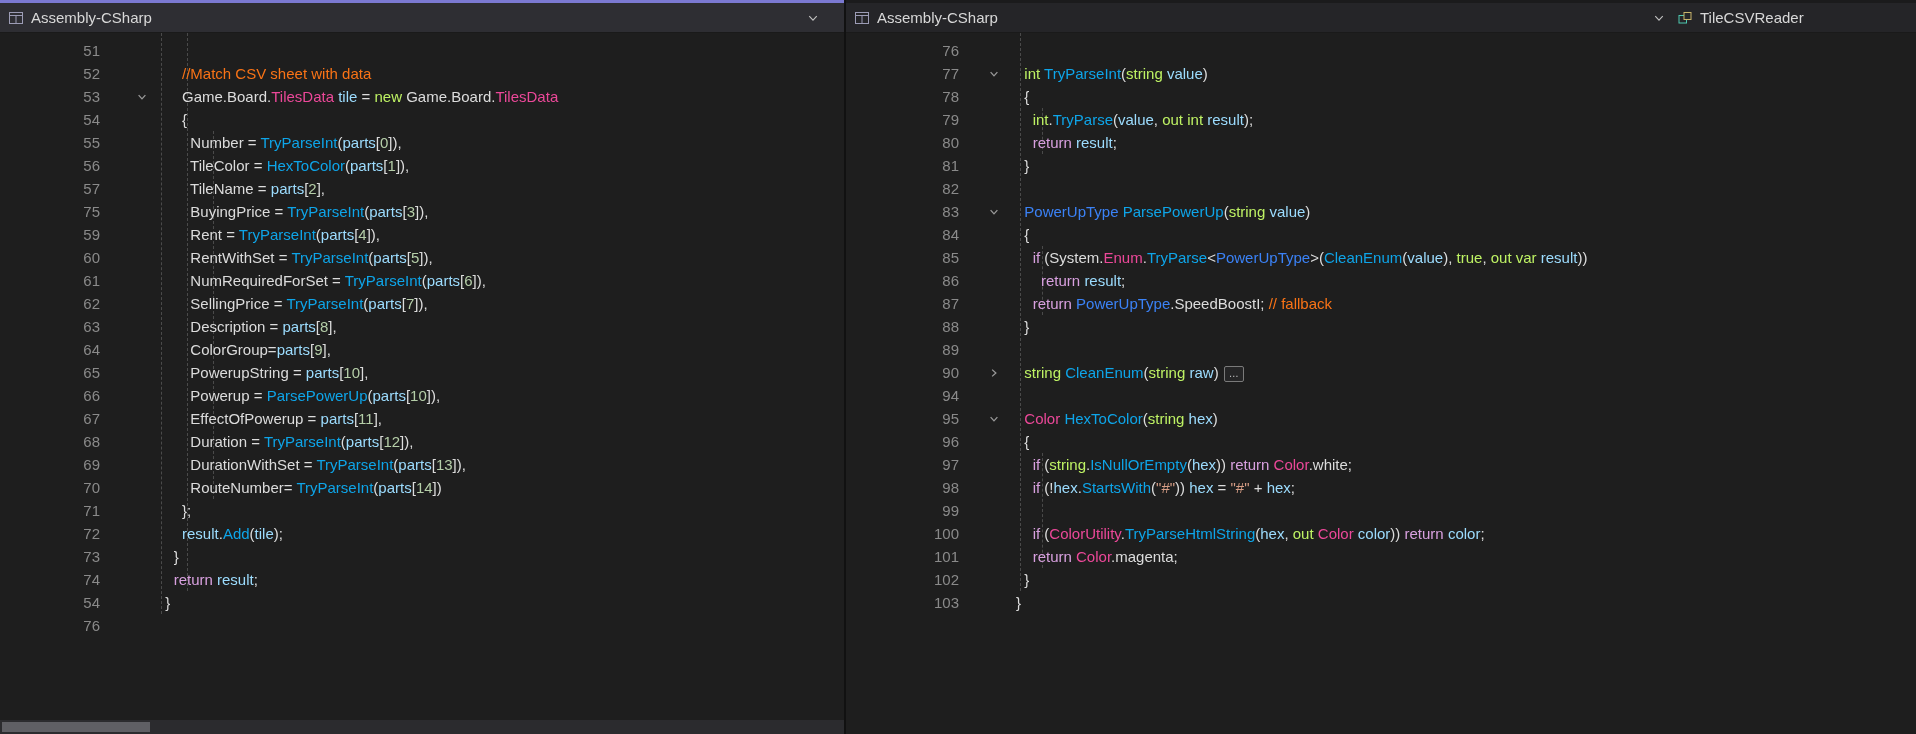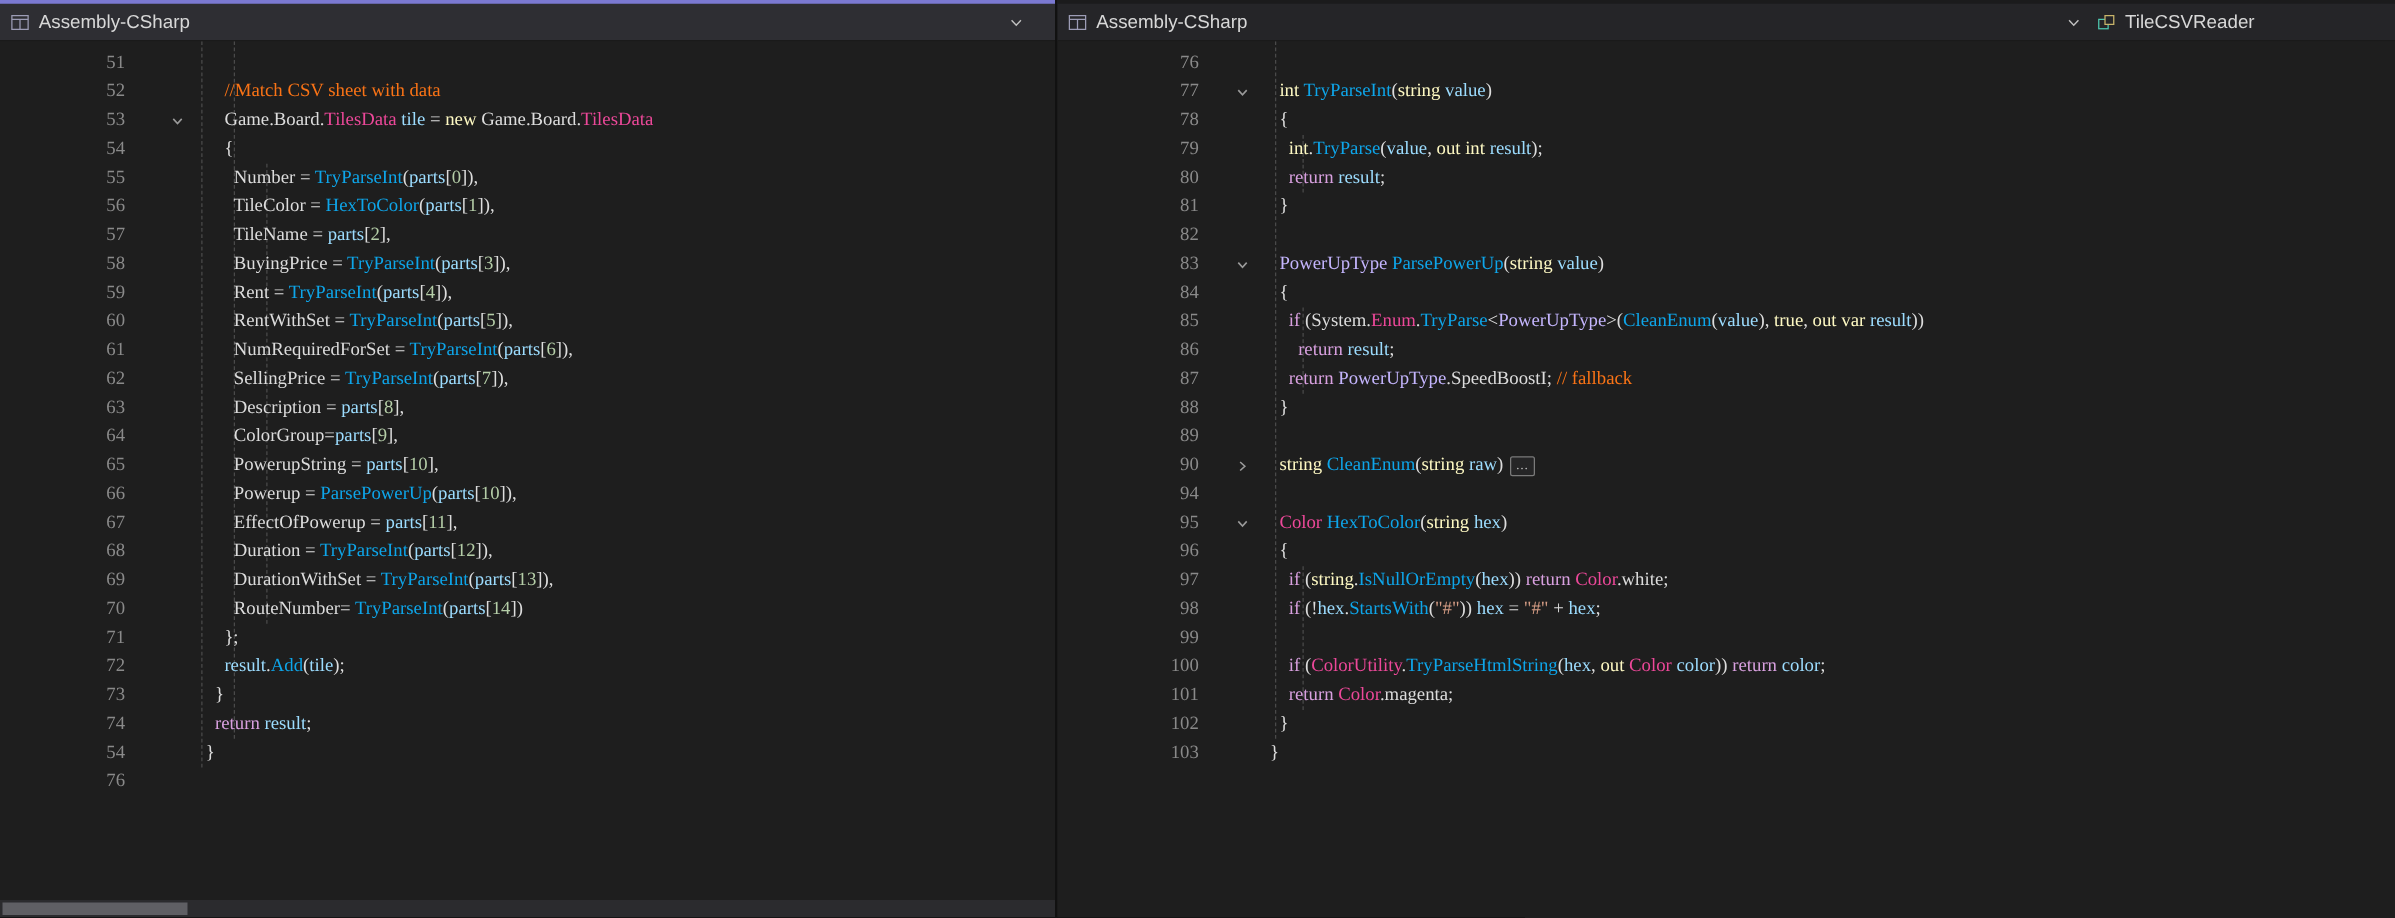--- a/index.html
+++ b/index.html
@@ -11,41 +11,41 @@
   .navbar-left{background:var(--navL,#2E2E33);border-top:3px solid var(--accent,#7B79D2);border-bottom:1px solid #1a1a1a;}
   .navbar-right{background:var(--navR,#252528);border-top:3px solid #1b1b1c;border-bottom:1px solid #1a1a1a;}
   .nav-icon{display:inline-flex;margin-right:7px;flex:none;}
   .nav-label{white-space:nowrap;}
   .nav-chevron{display:inline-flex;flex:none;}
   .nav-group{display:flex;align-items:center;min-width:0;}
   .nav-group-project{width:823px;flex:none;}
   .nav-group-project .nav-chevron{margin-left:auto;margin-right:12px;}
   .navbar-left .nav-chevron{margin-left:auto;margin-right:25px;}
   .editor{position:relative;flex:1;overflow:hidden;background:var(--bg,#1E1E1E);
-    font-family:Liberation Serif, serif;font-size:15px;}
+    font-family:Liberation Sans, sans-serif;font-size:15px;}
   .lines{position:relative;z-index:1;padding-top:6px;}
   .code-line{display:flex;height:23px;line-height:23px;}
   .ln{flex:none;text-align:right;color:var(--ln,#8A8A8A);user-select:none;}
   .pane-left .ln{width:100px;}
   .pane-right .ln{width:113px;}
   .fold{flex:none;width:57px;box-sizing:border-box;display:flex;align-items:center;justify-content:flex-end;}
   .pane-left .fold{padding-right:9px;}
   .pane-right .fold{padding-right:16px;}
   .code{flex:none;white-space:pre;color:#DCDCDC;}
   .indent-guide{position:absolute;z-index:0;width:0;border-left:1px dashed var(--guide,#4A4A4A);pointer-events:none;}
   .collapsed-box{display:inline-block;border:1px solid #7a7a7a;border-radius:2px;margin-left:5px;padding:0 4px;
     font-size:10px;line-height:13px;height:14px;color:#c8c8c8;vertical-align:middle;background:#252526;}
   .hscroll{position:absolute;left:0;right:0;bottom:0;height:14px;background:var(--scrollTrack,#2B2B2E);z-index:2;}
   .hscroll-thumb{position:absolute;left:2px;top:2px;width:148px;height:10px;background:var(--scrollThumb,#5F5F64);}
 </style>
 <style>.tok-t{color:#DCDCDC}
-.tok-k{color:#fef9c3}
+.tok-k{color:#bef264}
 .tok-c{color:#D8A0DF}
 .tok-y{color:#ec4899}
-.tok-e{color:#c4b5fd}
+.tok-e{color:#3b82f6}
 .tok-m{color:#0ea5e9}
 .tok-l{color:#9CDCFE}
 .tok-n{color:#B5CEA8}
 .tok-s{color:#D69D85}
 .tok-cm{color:#f97316}</style></head>
 <body>
 
 <div class="window">
 
   <div class="pane pane-left">
@@ -102,21 +102,21 @@
             <span class="ln">56</span>
             <span class="fold"></span>
             <span class="code"><span class="tok-t">        TileColor = </span><span class="tok-m">HexToColor</span><span class="tok-t">(</span><span class="tok-l">parts</span><span class="tok-t">[</span><span class="tok-n">1</span><span class="tok-t">]),</span></span>
           </div>
           <div class="code-line">
             <span class="ln">57</span>
             <span class="fold"></span>
             <span class="code"><span class="tok-t">        TileName = </span><span class="tok-l">parts</span><span class="tok-t">[</span><span class="tok-n">2</span><span class="tok-t">],</span></span>
           </div>
           <div class="code-line">
-            <span class="ln">58</span>
+            <span class="ln">75</span>
             <span class="fold"></span>
             <span class="code"><span class="tok-t">        BuyingPrice = </span><span class="tok-m">TryParseInt</span><span class="tok-t">(</span><span class="tok-l">parts</span><span class="tok-t">[</span><span class="tok-n">3</span><span class="tok-t">]),</span></span>
           </div>
           <div class="code-line">
             <span class="ln">59</span>
             <span class="fold"></span>
             <span class="code"><span class="tok-t">        Rent = </span><span class="tok-m">TryParseInt</span><span class="tok-t">(</span><span class="tok-l">parts</span><span class="tok-t">[</span><span class="tok-n">4</span><span class="tok-t">]),</span></span>
           </div>
           <div class="code-line">
             <span class="ln">60</span>

